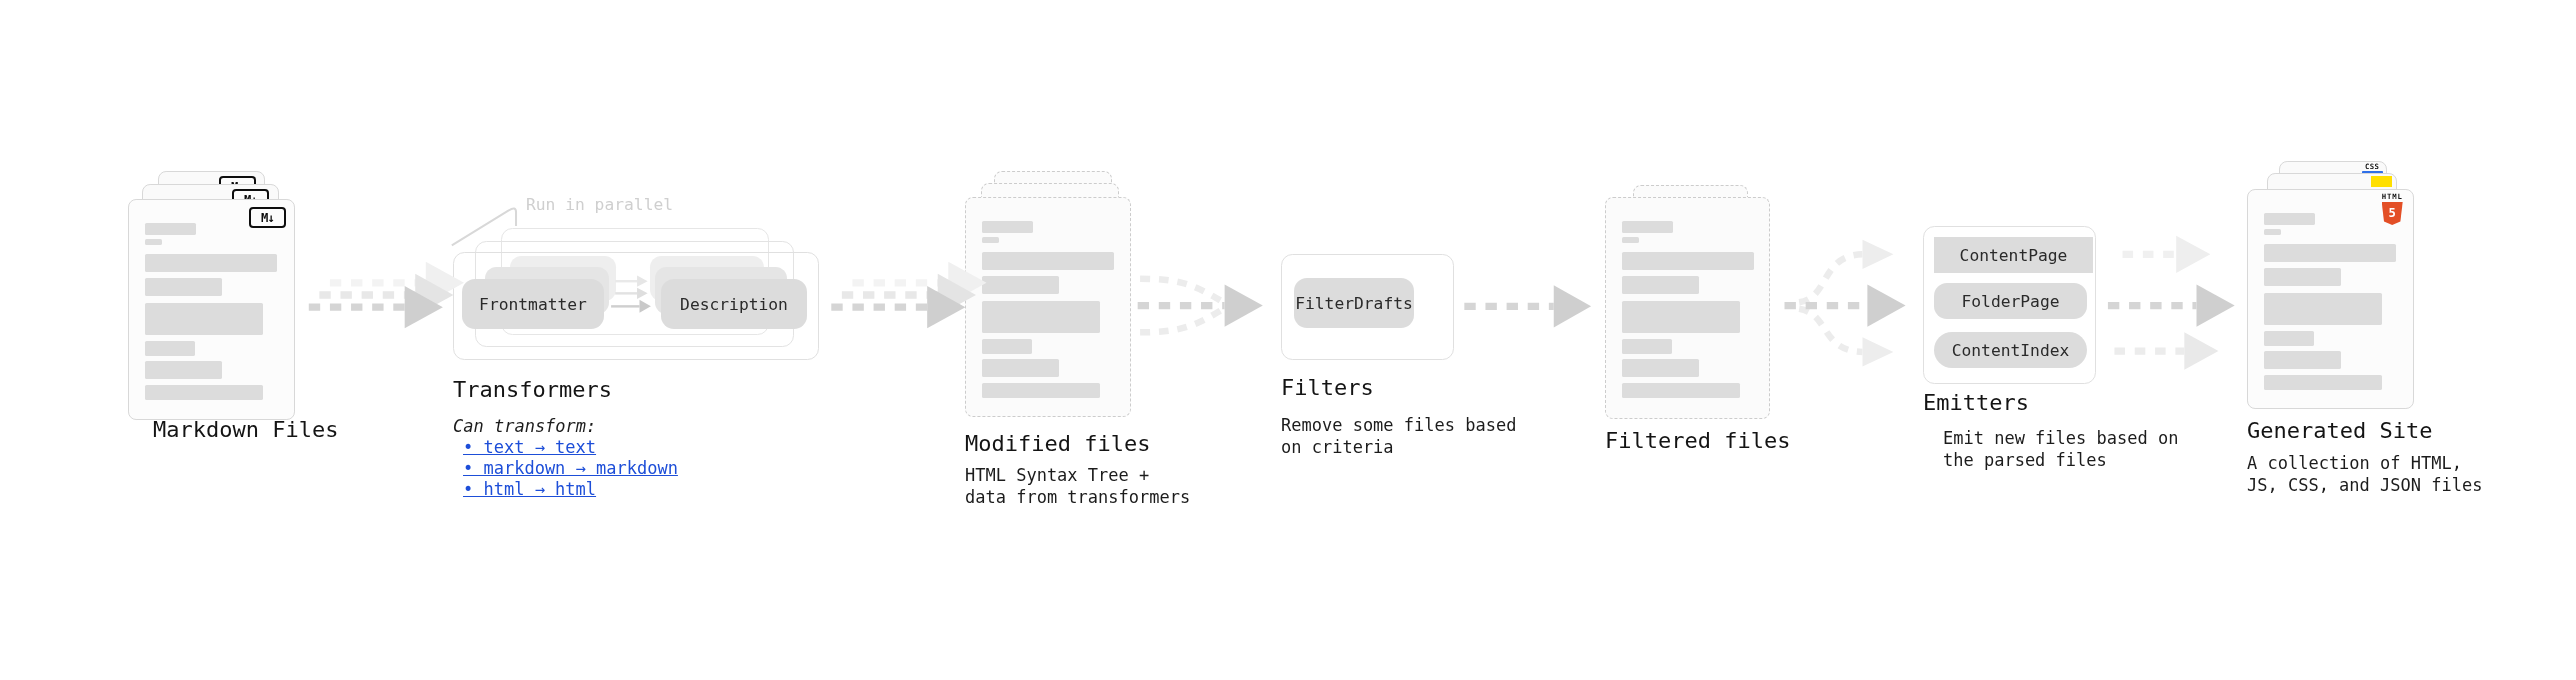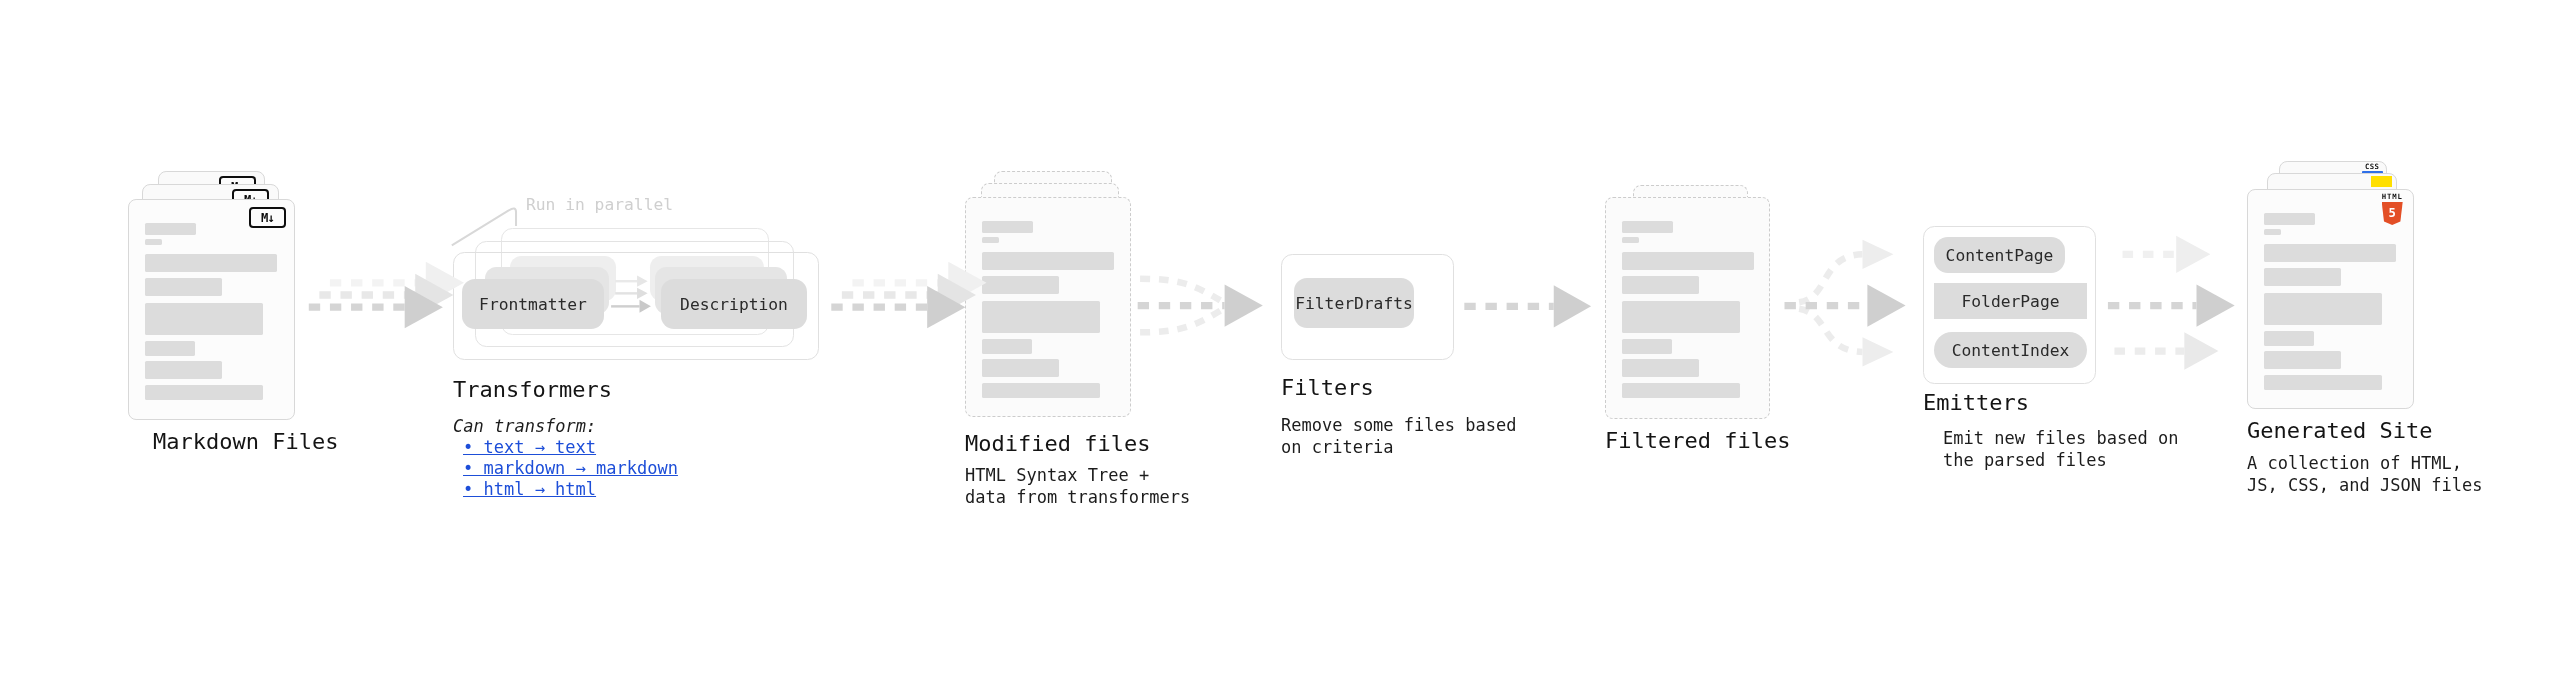--- a/index.html
+++ b/index.html
@@ -106,21 +106,21 @@
           <div class="bar b4"></div>
           <div class="bar b5"></div>
           <div class="bar b6"></div>
           <div class="bar b7"></div>
           <div class="bar b8"></div>
         </div>
     </div>
     <div class="md-badge" style="left:249px;top:207px;">
         <span>M↓</span>
       </div>
-    <div class="stage-label" style="left:128px;top:429px;padding-left:25px;">Markdown Files</div>
+    <div class="stage-label" style="left:128px;top:417px;padding-left:25px;">Markdown Files</div>
   </div>
 
   <div>
     <div class="annotation" style="left:526px;top:195px;">Run in parallel</div>
 
     <div class="box" style="left:501px;top:228px;width:268px;height:107px;border-color:#e6e6e6;"></div>
     <div class="ghost g-light" style="left:510px;top:256px;width:106px;height:45px;"></div>
     <div class="ghost g-light" style="left:650px;top:256px;width:114px;height:45px;"></div>
 
     <div class="box" style="left:475px;top:241px;width:319px;height:106px;border-color:#e3e3e3;"></div>
@@ -180,22 +180,22 @@
           <div class="bar b6"></div>
           <div class="bar b7"></div>
           <div class="bar b8"></div>
         </div>
     </div>
     <div class="stage-label" style="left:1605px;top:428px;">Filtered files</div>
   </div>
 
   <div>
     <div class="box whitebg" style="left:1923px;top:226px;width:173px;height:158px;"></div>
-    <div class="pill" style="left:1934px;top:237px;width:131px;height:36px;border-radius:14px;">ContentPage</div>
-    <div class="pill" style="left:1934px;top:283px;width:153px;height:36px;border-radius:0;">FolderPage</div>
+    <div class="pill" style="left:1934px;top:237px;width:159px;height:36px;border-radius:0;">ContentPage</div>
+    <div class="pill" style="left:1934px;top:283px;width:153px;height:36px;border-radius:13px;">FolderPage</div>
     <div class="pill" style="left:1934px;top:332px;width:153px;height:36px;border-radius:18px;">ContentIndex</div>
     <div class="stage-label" style="left:1923px;top:390px;">Emitters</div>
     <div class="stage-desc" style="left:1923px;top:427px;margin-left:20px;">Emit new files based on
 the parsed files</div>
   </div>
 
   <div>
     <div class="card back" style="left:2279px;top:161px;width:108px;"></div>
     <div class="css-icon" style="left:2360px;top:163px;">
       <div class="css-word">CSS</div>

